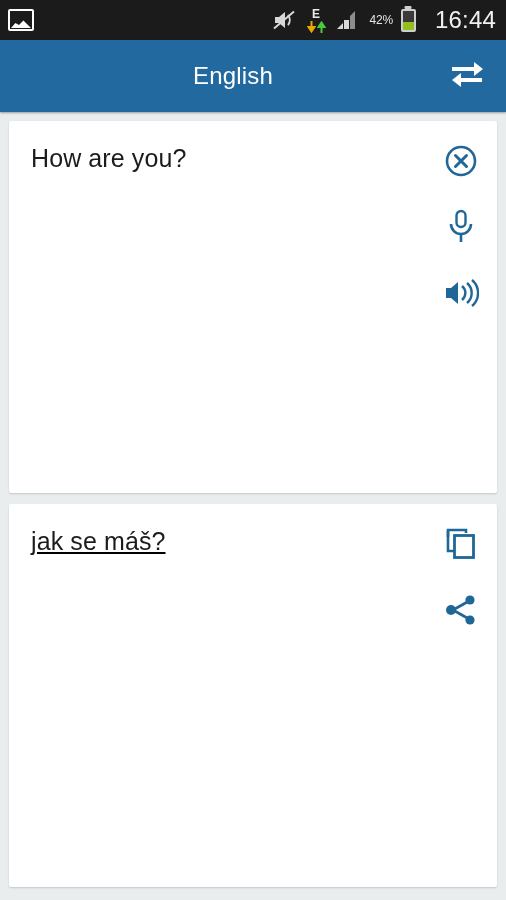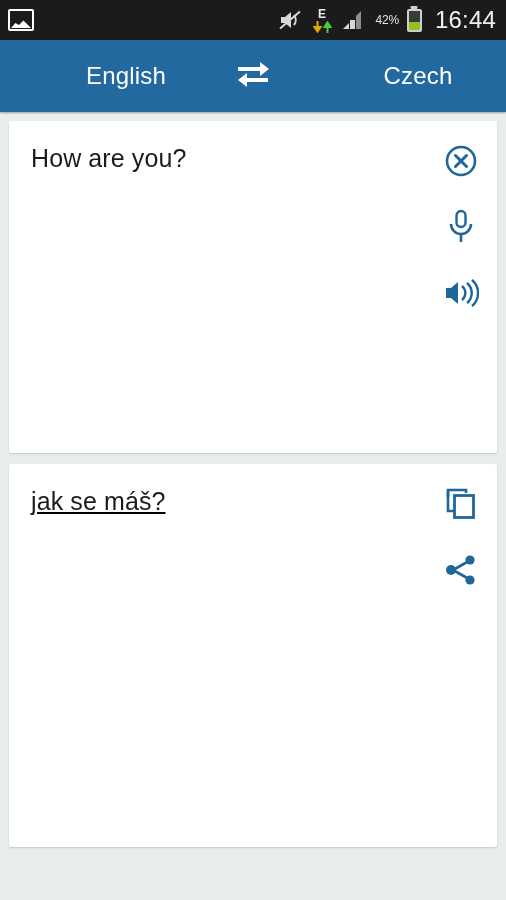--- a/index.html
+++ b/index.html
@@ -88,21 +88,21 @@
   .battery-fill {
     position: absolute;
     left: 0; right: 0; bottom: 0;
     height: 42%;
     background: #93c01f;
   }
   .clock {
     color: #f0f0f0;
     font-size: 24px;
     letter-spacing: 0.2px;
-    margin-left: 4px;
+    margin-left: 10px;
   }
 
   
   .lang-bar {
     height: 72px;
     background: #21699e;
     display: flex;
     align-items: center;
     position: relative;
     box-shadow: 0 1px 2px rgba(0,0,0,0.35);
@@ -128,21 +128,21 @@
   .content {
     padding: 9px 9px 0 9px;
   }
   .card {
     background: #ffffff;
     border-radius: 2px;
     box-shadow: 0 1px 2px rgba(0,0,0,0.16);
     position: relative;
     padding: 22px 18px 10px 22px;
   }
-  .card.source { height: 332px; margin-bottom: 11px; }
+  .card.source { height: 372px; margin-bottom: 11px; }
   .card.target { height: 383px; text-decoration: underline; }
   .card-text {
     font-size: 25px;
     color: #1c1c1c;
     letter-spacing: 0.1px;
     line-height: 1.2;
     max-width: 400px;
     word-wrap: break-word;
   }
   .card-actions {
@@ -219,21 +219,20 @@
       <span>
         <svg width="42" height="32" viewBox="0 0 42 32">
           <path d="M6 11 H32" stroke="#ffffff" stroke-width="4" fill="none" stroke-linecap="butt"></path>
           <path d="M28 4 L37 11 L28 18 z" fill="#ffffff"></path>
           <path d="M36 22 H12" stroke="#ffffff" stroke-width="4" fill="none" stroke-linecap="butt"></path>
           <path d="M15 15 L6 22 L15 29 z" fill="#ffffff"></path>
         </svg>
       </span>
     </div>
 
-    <div class="lang-btn">Czech</div>
   </div>
 
   <div class="content">
 
     <div class="card source">
       <div class="card-text" placeholder="Enter text">How are you?</div>
 
       <div class="card-actions">
 
         <div class="action-btn">

